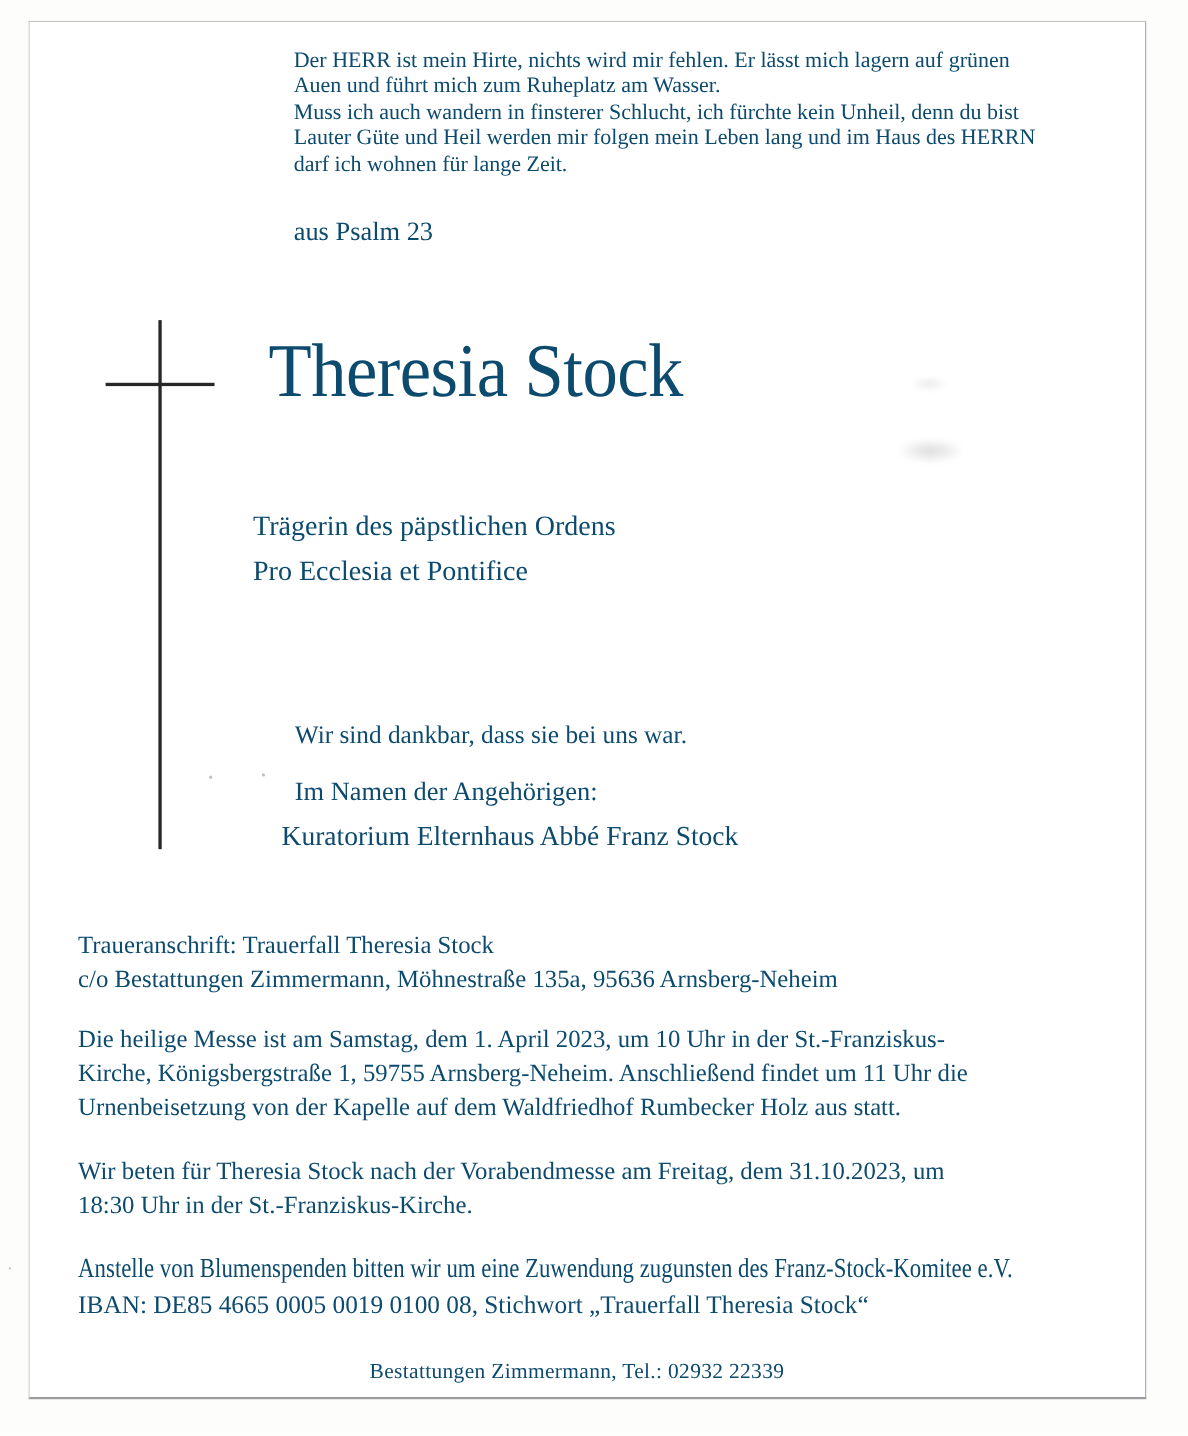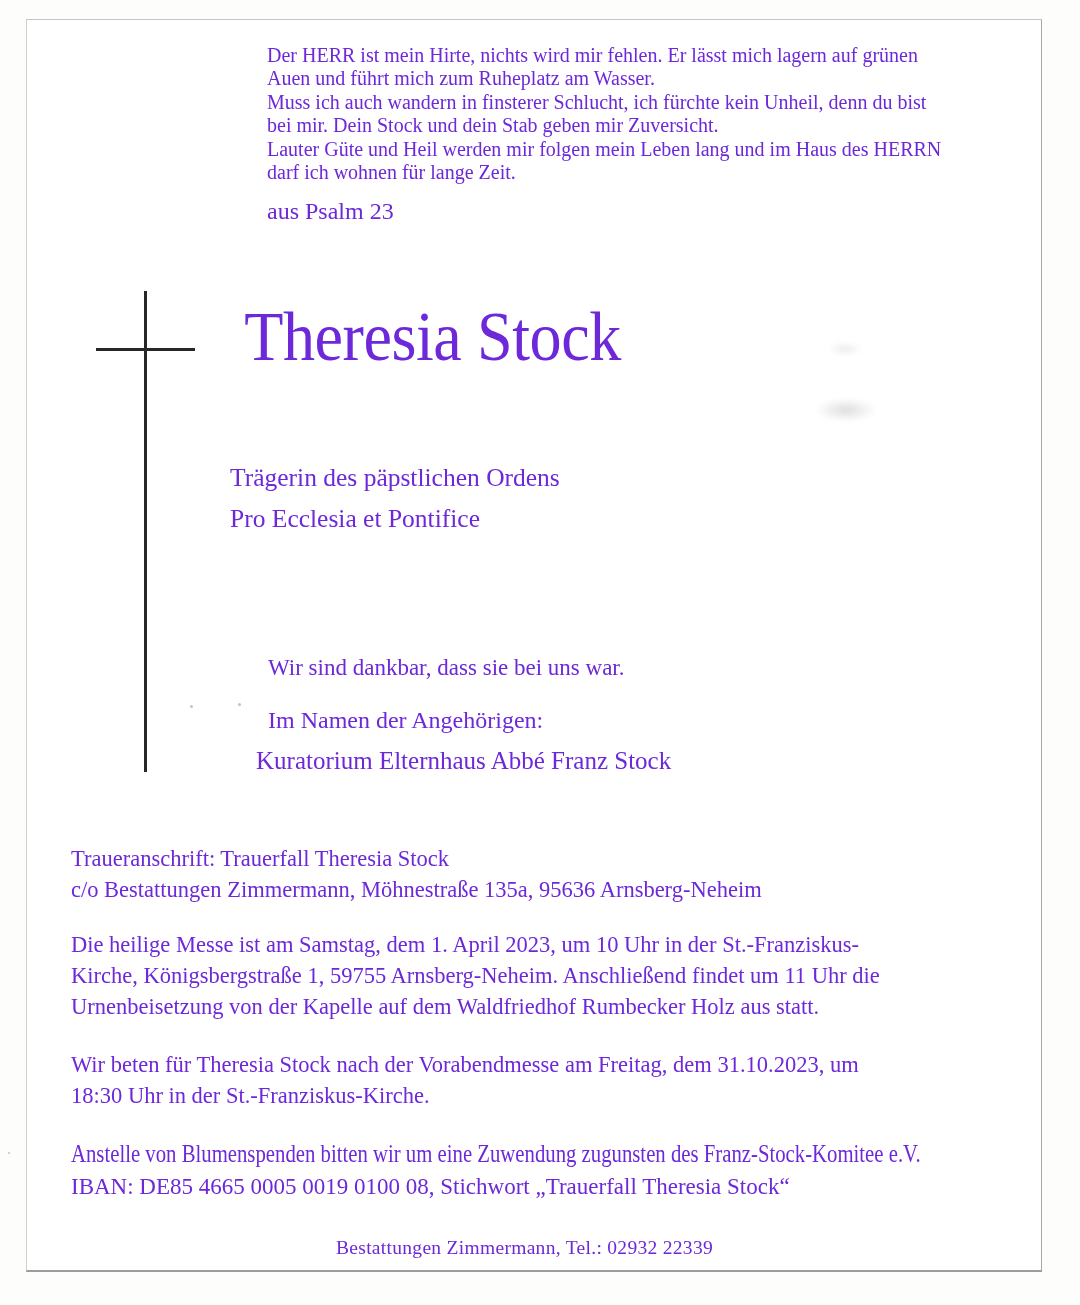--- a/index.html
+++ b/index.html
@@ -2,21 +2,21 @@
 <html lang="de"><head>
 <meta charset="utf-8">
 <style>
   html,body{margin:0;padding:0;background:#fdfdfc;}
   #canvas{
     position:relative;
     width:1080px;height:1305px;
     background:#fdfdfc;
     overflow:hidden;
     font-family:"Liberation Serif","DejaVu Serif",serif;
-    color:#6d28d9;
+    color:#0c4a6e;
   }
   .abs{position:absolute;}
   #paper{
     left:26px;top:19px;width:1014px;height:1250px;
     background:#ffffff;
     border-top:1px solid #c6c6c3;
     border-left:1px solid #cfcfcc;
     border-right:1px solid #a8a8a8;
     border-bottom:2px solid #9d9da0;
   }
@@ -56,21 +56,20 @@
 <body>
 
 <div id="canvas">
 
   <div id="paper" class="abs"></div>
 
   <div id="psalm" class="abs">
     <div>Der HERR ist mein Hirte, nichts wird mir fehlen. Er lässt mich lagern auf grünen</div>
     <div>Auen und führt mich zum Ruheplatz am Wasser.</div>
     <div>Muss ich auch wandern in finsterer Schlucht, ich fürchte kein Unheil, denn du bist</div>
-    <div>bei mir. Dein Stock und dein Stab geben mir Zuversicht.</div>
     <div>Lauter Güte und Heil werden mir folgen mein Leben lang und im Haus des HERRN</div>
     <div>darf ich wohnen für lange Zeit.</div>
   </div>
   <div id="psalm-source" class="abs">aus Psalm 23</div>
 
   <div>
     <div id="cross-v" class="abs"></div>
     <div id="cross-h" class="abs"></div>
   </div>
 

